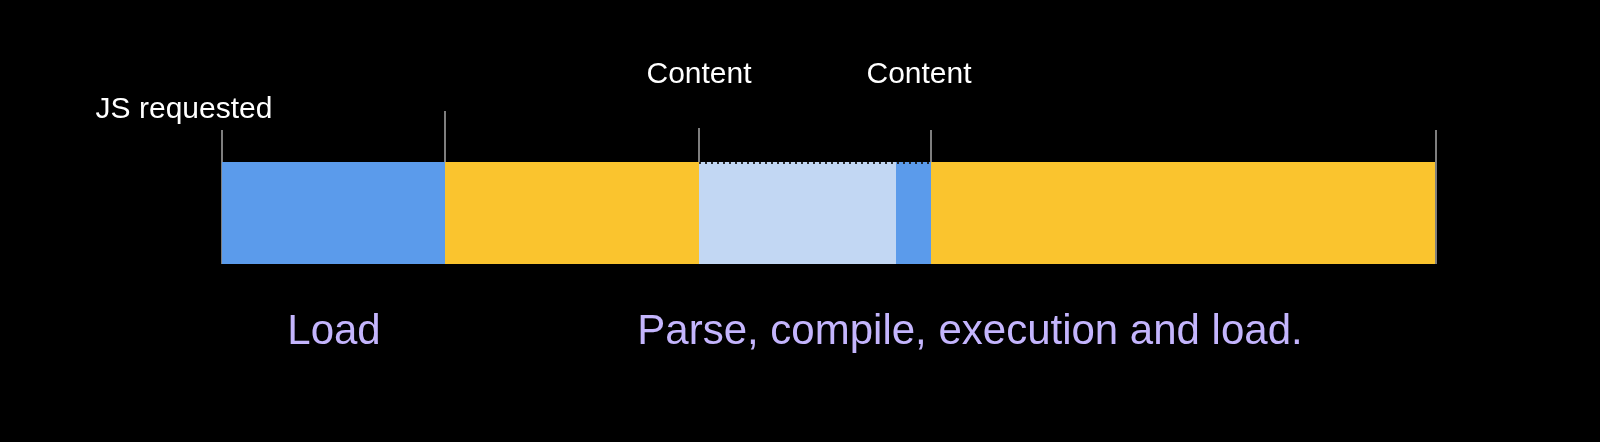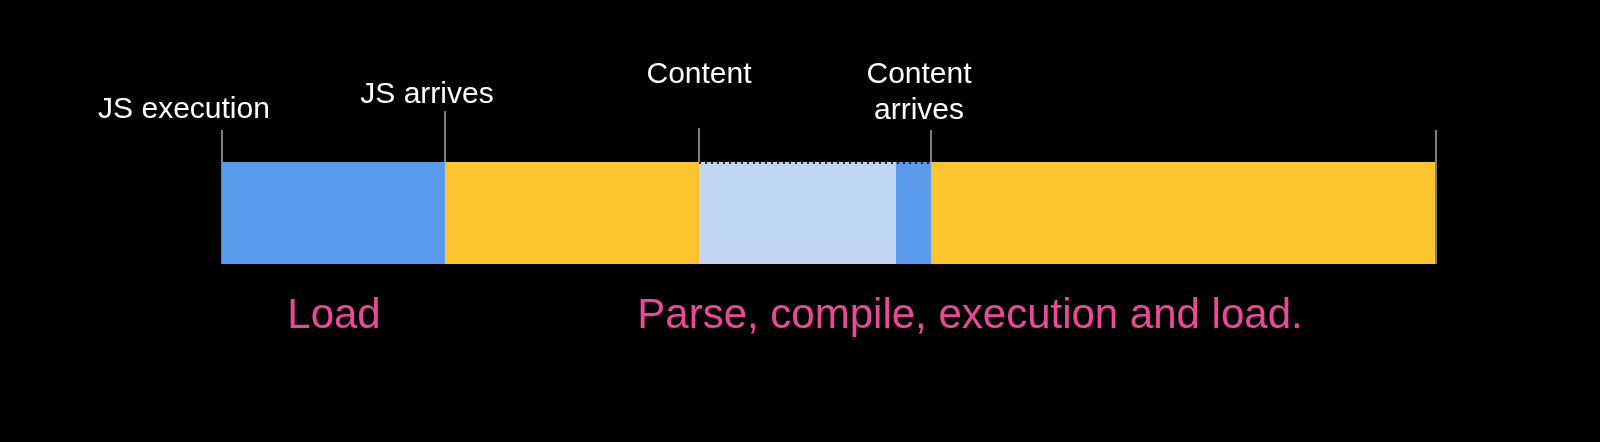--- a/index.html
+++ b/index.html
@@ -54,47 +54,43 @@
     height: 2px;
     z-index: 3;
     background: repeating-linear-gradient(90deg,
       rgba(25,25,25,0.9) 0px, rgba(25,25,25,0.9) 2px,
       rgba(25,25,25,0) 2px, rgba(25,25,25,0) 6px);
   }
   
   .phase {
     position: absolute;
     transform: translateX(-50%);
-    top: 289px;
-    color: #ec4899;
+    top: 305px;
+    color: #c4b5fd;
     font-size: 42px;
     line-height: 50px;
     white-space: nowrap;
   }
 </style>
 </head>
 <body>
 
 <div class="stage">
 
   <div class="evt" style="left:184px; top:90px">
-    <span>JS execution</span>
+    <span>JS requested</span>
   </div>
 
-  <div class="evt" style="left:427px; top:75px">
-    <span>JS arrives</span>
-  </div>
 
   <div class="evt" style="left:699px; top:55px">
     <span>Content</span>
   </div>
 
   <div class="evt" style="left:919px; top:55px">
     <span>Content</span>
-    <span>arrives</span>
   </div>
 
 
   <div class="tick" style="left:222px;  top:130px; height:134px"></div>
   <div class="tick" style="left:445px;  top:111px; height:153px"></div>
   <div class="tick" style="left:699px;  top:128px; height:136px"></div>
   <div class="tick" style="left:931px;  top:130px; height:134px"></div>
   <div class="tick" style="left:1436px; top:130px; height:134px"></div>
 
   <div class="bar" id="bar">

